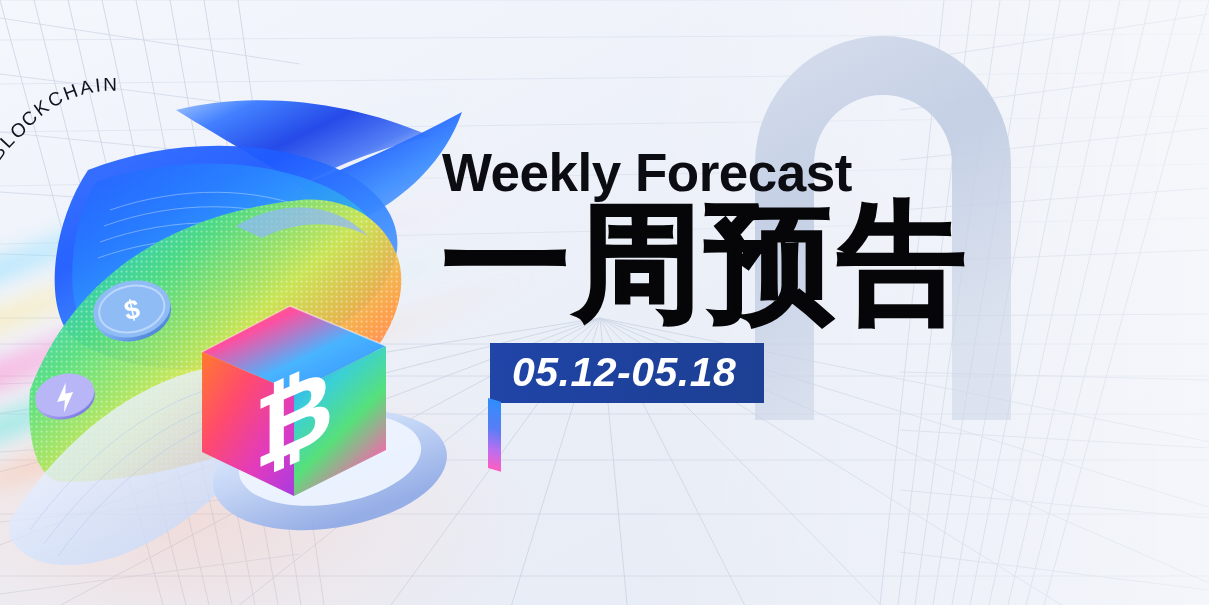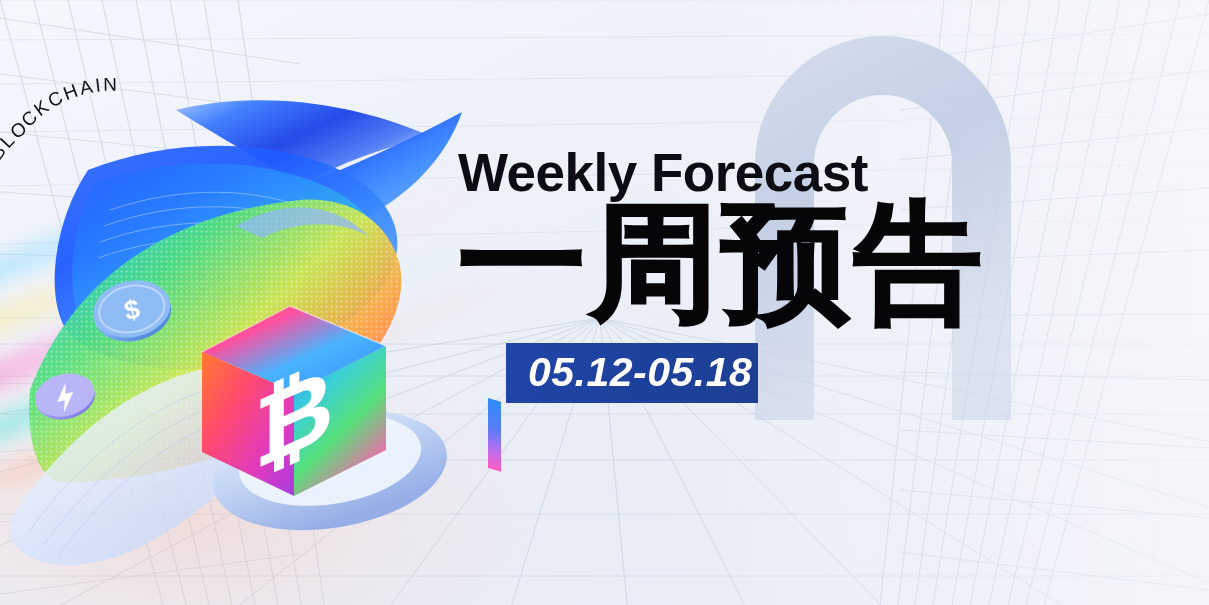--- a/index.html
+++ b/index.html
@@ -45,21 +45,21 @@
   .art { position:absolute; left:0; top:50px; width:560px; height:530px; pointer-events:none; }
   .art svg { display:block; width:560px; height:530px; overflow:visible; }
 
   
   .circle-text { position:absolute; left:-18px; top:78px; width:250px; height:250px; }
   .circle-text svg { display:block; width:250px; height:250px; }
   .circle-text text { font-family:"Liberation Sans", sans-serif; font-size:19px;
                       font-weight:400; letter-spacing:2.2px; fill:#10131c; }
 
   
-  .copy { position:absolute; left:458px; top:146px; width:600px; }
+  .copy { position:absolute; left:442px; top:146px; width:600px; }
 
   .eyebrow {
     font-size:53px;
     font-weight:bold;
     letter-spacing:-0.5px;
     color:#0b0d12;
     line-height:1;
     white-space:nowrap;
   }
 
@@ -70,21 +70,21 @@
     letter-spacing:4px;
     color:#060608;
     white-space:nowrap;
     -webkit-text-stroke:2.5px #060608;
   }
 
   .date-badge {
     display:inline-block;
     margin-top:16px;
     margin-left:48px;
-    padding:7px 6px 9px 22px;
+    padding:7px 28px 9px 22px;
     background:linear-gradient(96deg,#2145a8 0%,#1e429f 35%,#1d4094 100%);
     color:#ffffff;
     font-size:41px;
     font-weight:bold;
     font-style:italic;
     letter-spacing:0.5px;
     line-height:1.08;
     white-space:nowrap;
   }
   .badge-edge {

